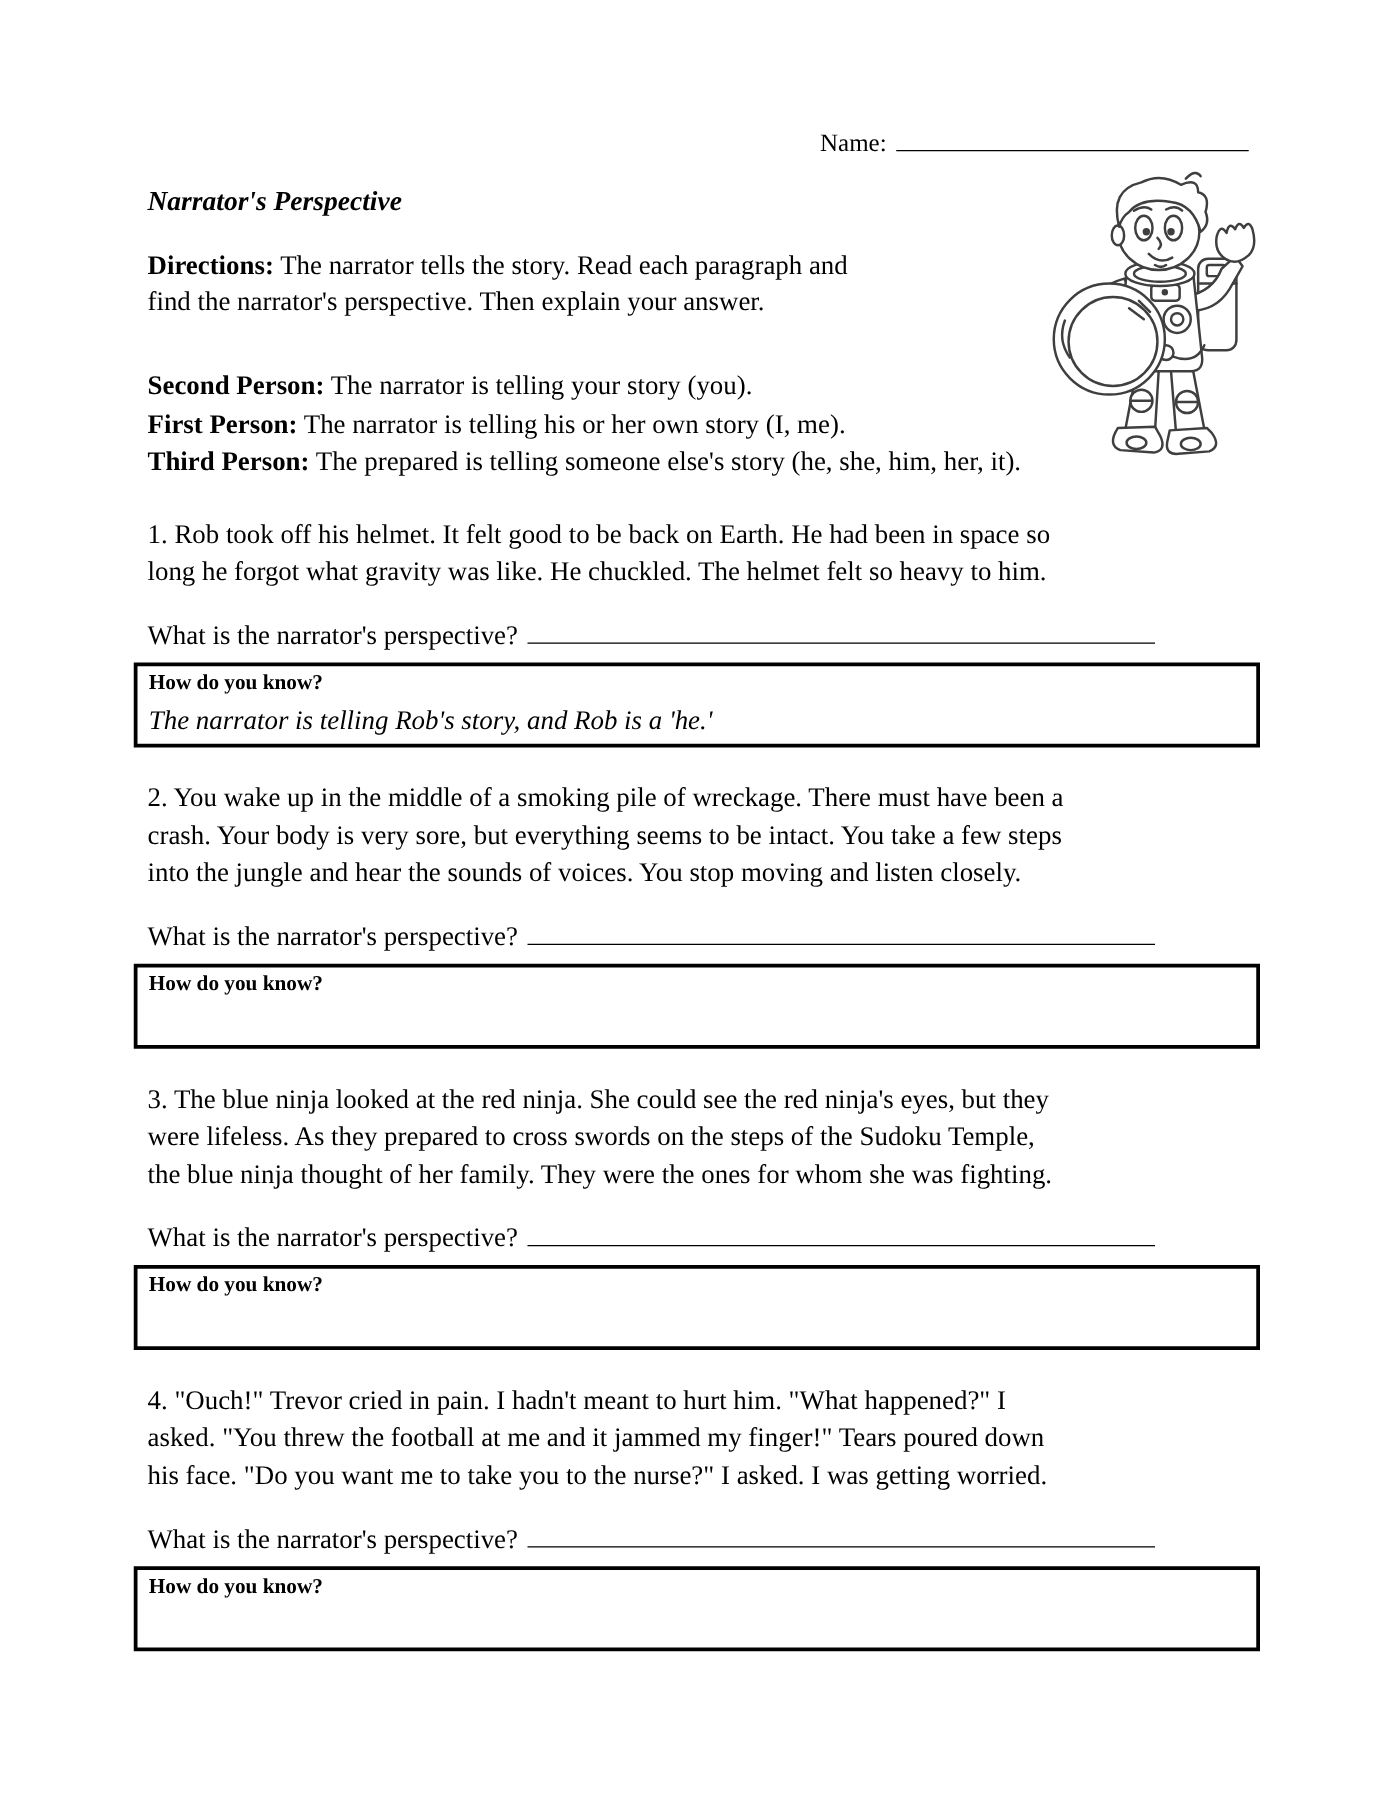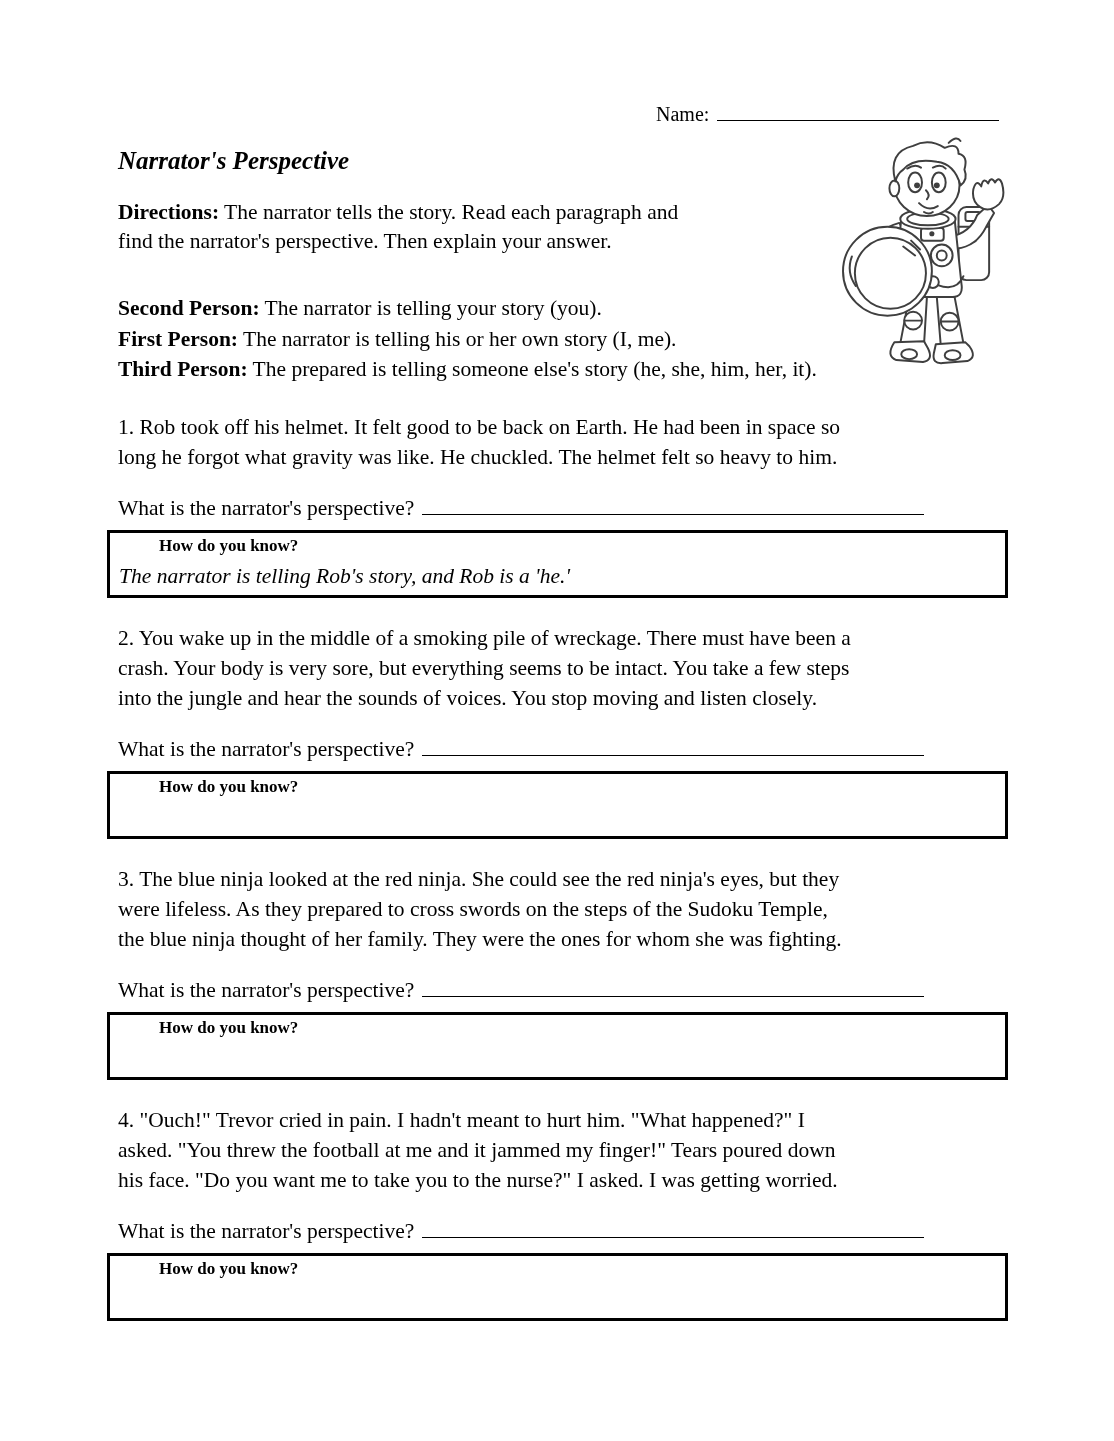--- a/index.html
+++ b/index.html
@@ -37,21 +37,21 @@
     position: absolute; top: 0; left: 107px;
     width: 901px;
     padding-top: 146px;
   }
   .pagetitle {
     font-size: 27px; font-weight: bold;
     line-height: 31px;
     margin: 0 0 1px 11px;
   }
   .pagesubtitle {
-    font-size: 25px; font-weight: bold; font-style: italic;
+    font-size: 22px; font-weight: bold; font-style: italic;
     line-height: 29px;
     margin: 0 0 23px 11px;
   }
   .directions {
     font-size: 21.5px; line-height: 29px;
     margin: 0 0 37px 11px;
     white-space: pre-line;
     max-width: 720px;
   }
   .defs {
@@ -74,21 +74,21 @@
     width: 502px; height: 18px;
     border-bottom: 1.8px solid #000;
     margin-left: 8px;
   }
   .abox {
     border: 3px solid #000;
     width: 901px; height: 68px;
     margin: 0 0 25px 0;
     padding: 3px 9px;
   }
-  .abox-label { font-size: 17px; font-weight: bold; line-height: 20px; margin-left: 40px; }
+  .abox-label { font-size: 17px; font-weight: bold; line-height: 20px; }
   .abox-answer {
     font-size: 21.5px; font-style: italic;
     text-align: left;
     margin-top: 8px;
   }
   .qblock:last-child .abox { margin-bottom: 0; }
   b { font-weight: bold; }
   svg .ln { fill: none; stroke: #3f3f3f; stroke-width: 2; stroke-linecap: round; stroke-linejoin: round; }
   svg .fl { fill: #ffffff; stroke: #3f3f3f; stroke-width: 2; stroke-linecap: round; stroke-linejoin: round; }
   svg .dk { fill: #3f3f3f; stroke: none; }

